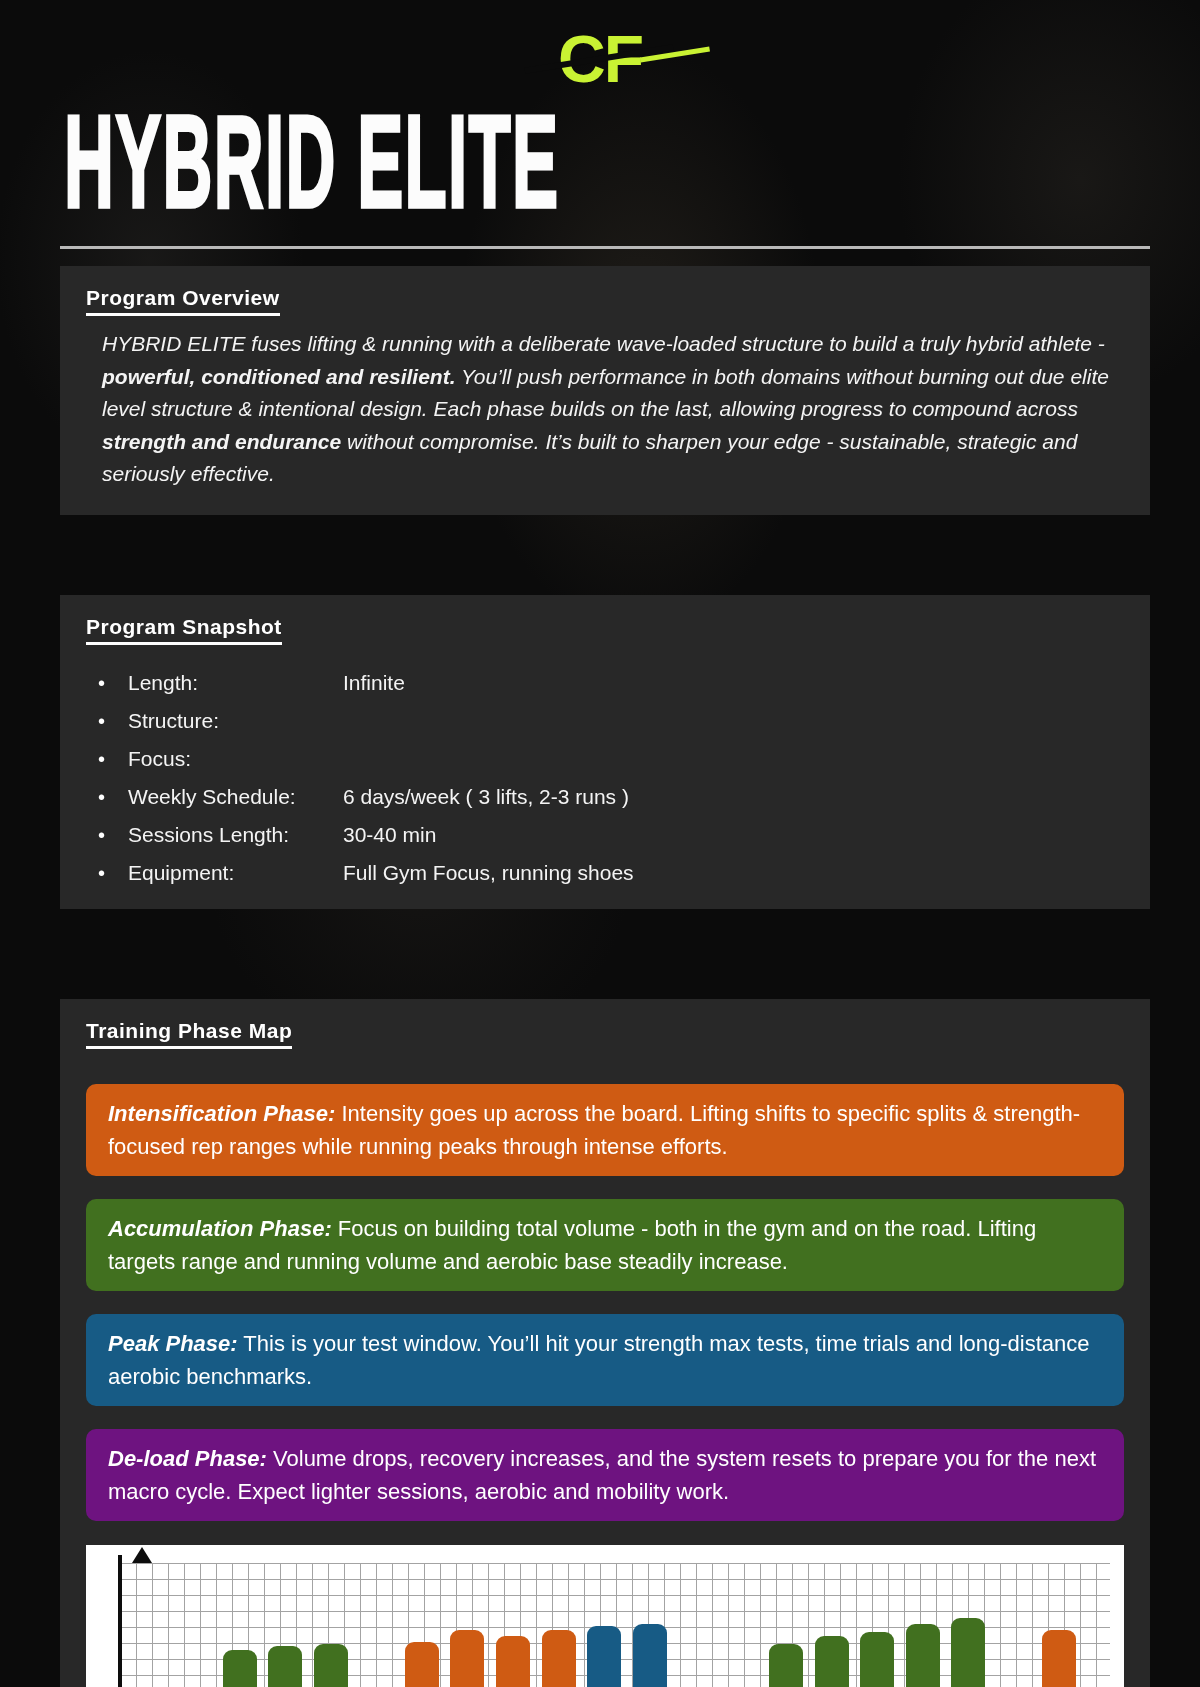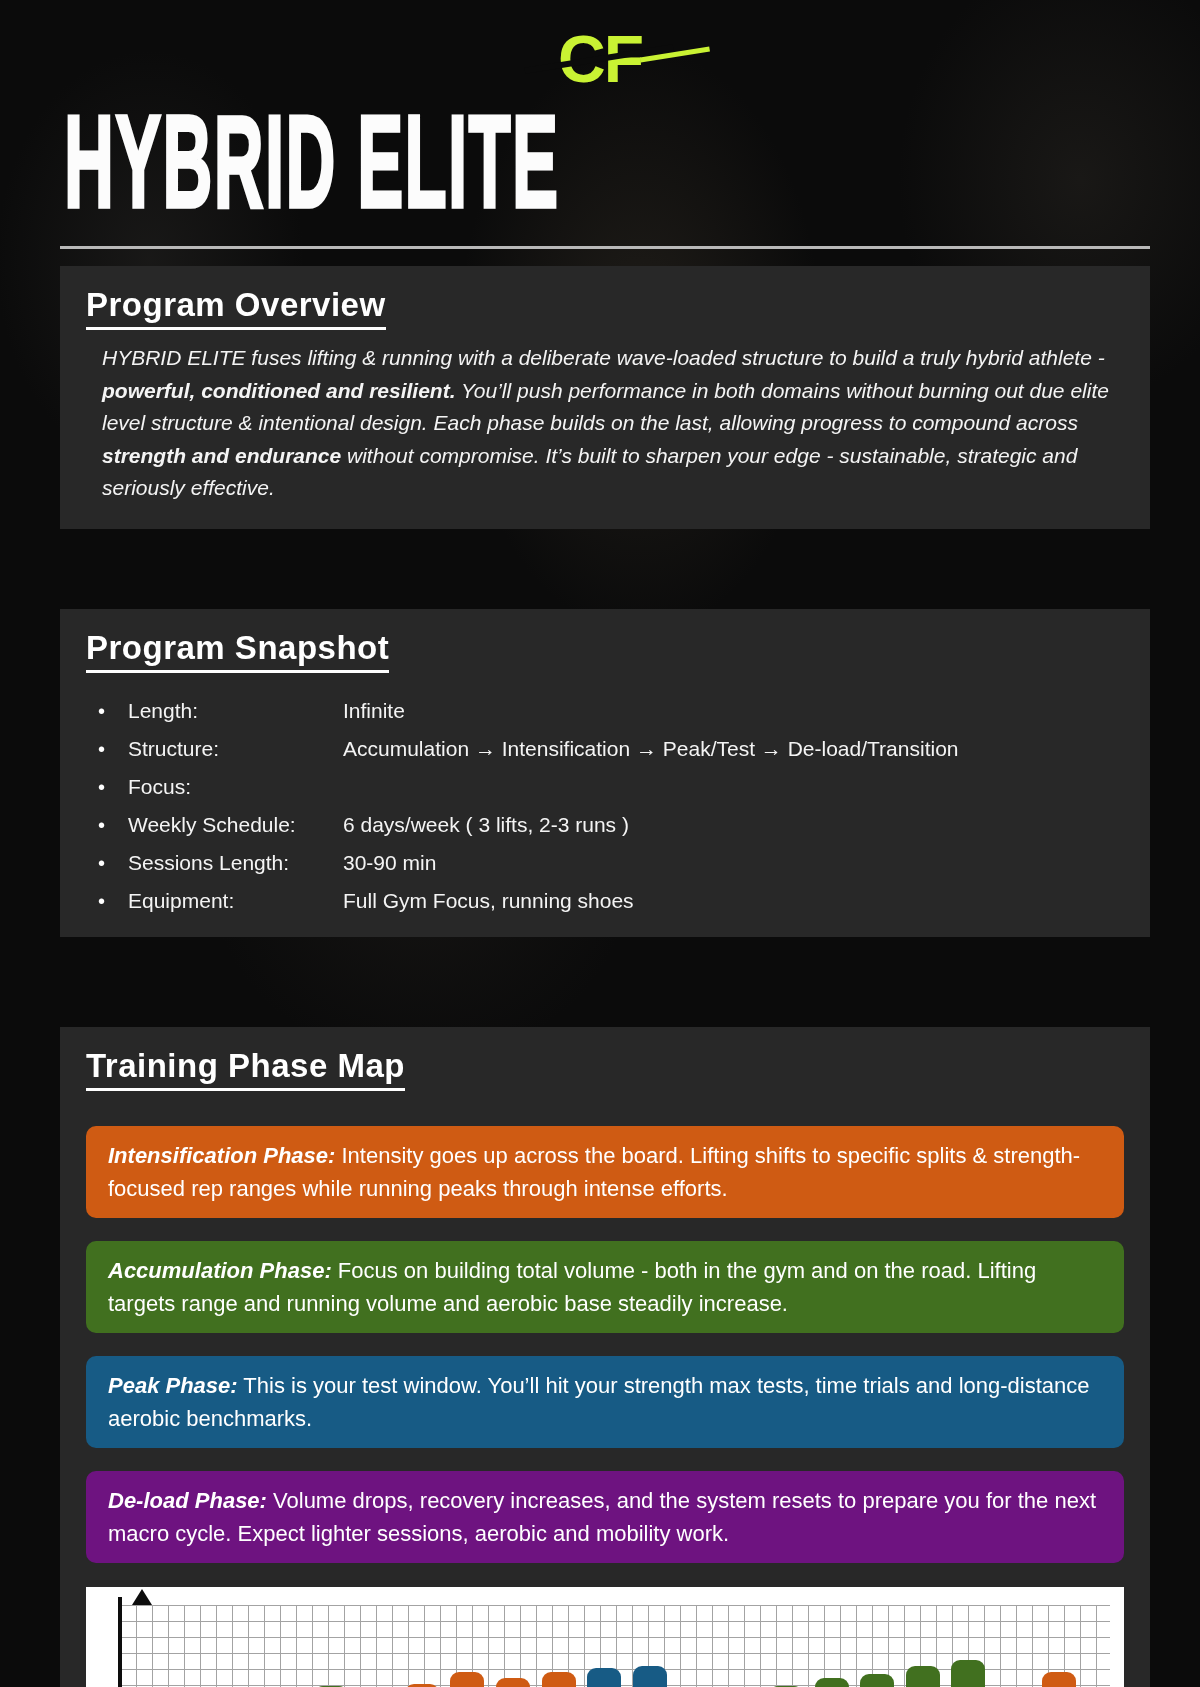--- a/index.html
+++ b/index.html
@@ -48,21 +48,21 @@
 
   
   .card {
     background:#282828; margin-left:60px; margin-right:50px;
     padding:20px 26px 24px 26px;
   }
   .card-overview { margin-top:17px; }
   .card-snapshot { margin-top:80px; }
   .card-phasemap { margin-top:90px; padding-bottom:28px; }
   .section-heading {
-    display:inline-block; font-size:33px; font-weight:800; color:#fff;
+    display:inline-block; font-size:21px; font-weight:800; color:#fff;
     border-bottom:3px solid #fff; padding-bottom:3px; margin-bottom:12px;
     letter-spacing:0.5px;
     text-align:center;
   }
   .overview-body {
     font-size:21px; line-height:1.55; font-style:italic; color:#f4f4f4;margin-left:16px;
   }
   .overview-body .seg-bold { font-weight:bold; }
 
   
@@ -136,35 +136,34 @@
     <div class="section-heading">Program Snapshot</div>
     <div class="snap-list">
       <div class="snap-row">
         <span class="snap-bullet">•</span>
         <span class="snap-label">Length:</span>
         <span class="snap-value">Infinite</span>
       </div>
       <div class="snap-row">
         <span class="snap-bullet">•</span>
         <span class="snap-label">Structure:</span>
-        <span class="snap-value">Accumulation → Intensification → Peak/Test → De-load/Transition</span>
       </div>
       <div class="snap-row">
         <span class="snap-bullet">•</span>
         <span class="snap-label">Focus:</span>
       </div>
       <div class="snap-row">
         <span class="snap-bullet">•</span>
         <span class="snap-label">Weekly Schedule:</span>
         <span class="snap-value">6 days/week ( 3 lifts, 2-3 runs )</span>
       </div>
       <div class="snap-row">
         <span class="snap-bullet">•</span>
         <span class="snap-label">Sessions Length:</span>
-        <span class="snap-value">30-90 min</span>
+        <span class="snap-value">30-40 min</span>
       </div>
       <div class="snap-row">
         <span class="snap-bullet">•</span>
         <span class="snap-label">Equipment:</span>
         <span class="snap-value">Full Gym Focus, running shoes</span>
       </div>
     </div>
   </div>
 
   <div class="card card-phasemap">

